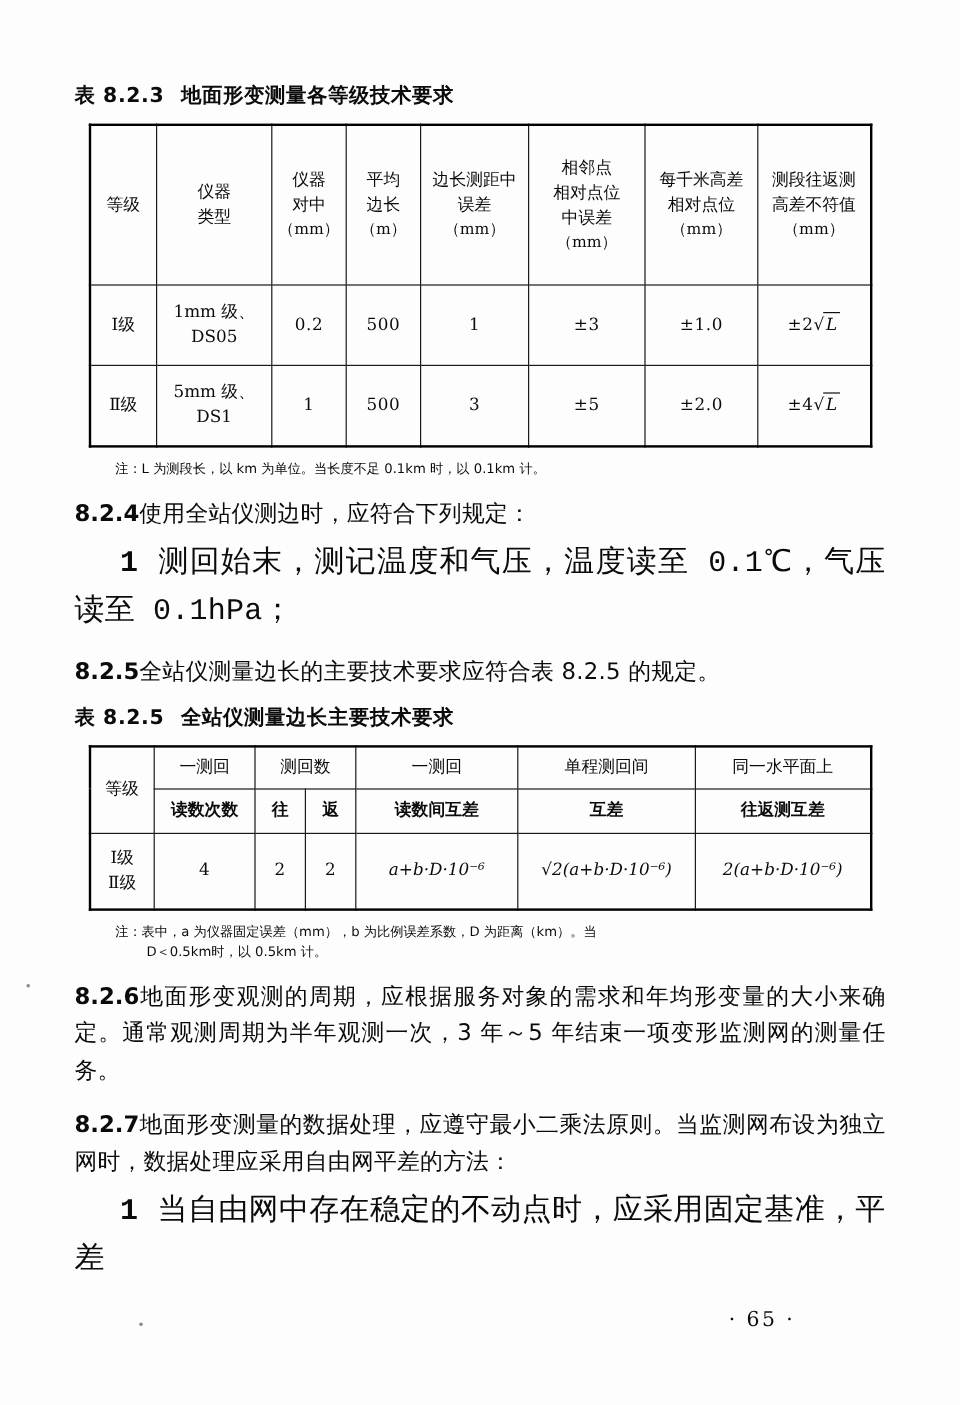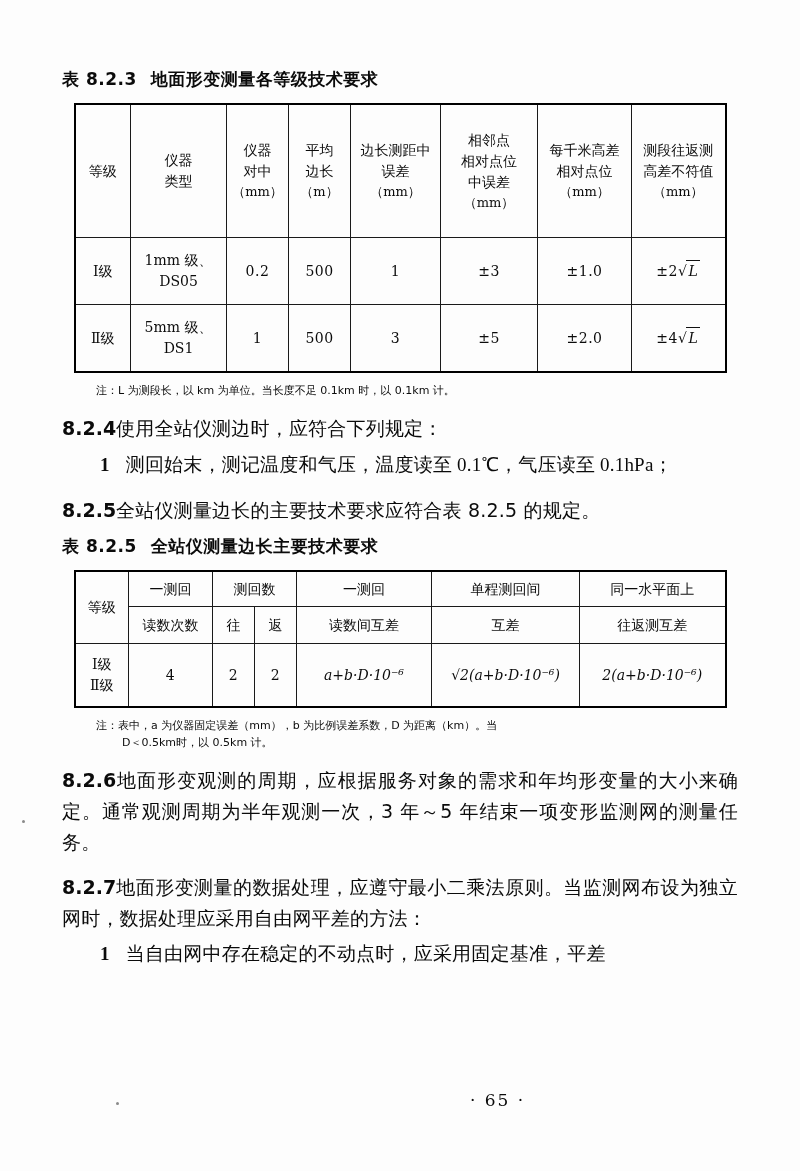--- a/index.html
+++ b/index.html
@@ -72,21 +72,21 @@
   }
   .unit { font-size: 13px; white-space: nowrap; }
   .num { font-size: 15px; letter-spacing: 0.5px; }
 
   
   .t1 th { height: 128px; }
   .t1 td { height: 62px; }
 
   
   .t2 .hrow1 th { height: 30px; }
-  .t2 .hrow2 th { height: 32px; }
+  .t2 .hrow2 th { height: 32px; font-weight: bold; }
   .t2 td { height: 58px; }
 
   .grade-stack { line-height: 1.35; }
   .formula {
     font-family: "DejaVu Serif", "Liberation Serif", serif;
     font-style: italic;
     font-size: 14px;
     white-space: nowrap;
   }
   .sqrt-wrap {
@@ -117,40 +117,40 @@
     text-align: justify;
     font-family: "DejaVu Sans", "Liberation Sans", sans-serif;
     letter-spacing: 0.2px;
   }
   .clause .cnum {
     font-weight: bold;
     font-family: "DejaVu Sans", "Liberation Sans", sans-serif;
     letter-spacing: 0px;
   }
   .sub-item {
-    font-size: 19px;
+    font-size: 25px;
     line-height: 1.62;
     margin: 6px 0 0 0;
     text-align: justify;
-    font-family: Liberation Serif, serif;
+    font-family: Liberation Mono, monospace;
     letter-spacing: 0.2px;
   }
   .sub-item .inum {
     font-weight: bold;
     margin-left: 38px;
     margin-right: 16px;
   }
 
   
   .footer {
     position: absolute;
     left: 0;
     top: 1090px;
     width: 800px;
-    text-align: left;
+    text-align: center;
     font-size: 17px;
     font-family: "DejaVu Serif", "Liberation Serif", serif;
     letter-spacing: 2px;
   }
   .footer-inner { padding-left: 470px; }
   .speck {
     position: absolute;
     width: 3px; height: 3px;
     background: #8a8a8a;
     border-radius: 50%;

